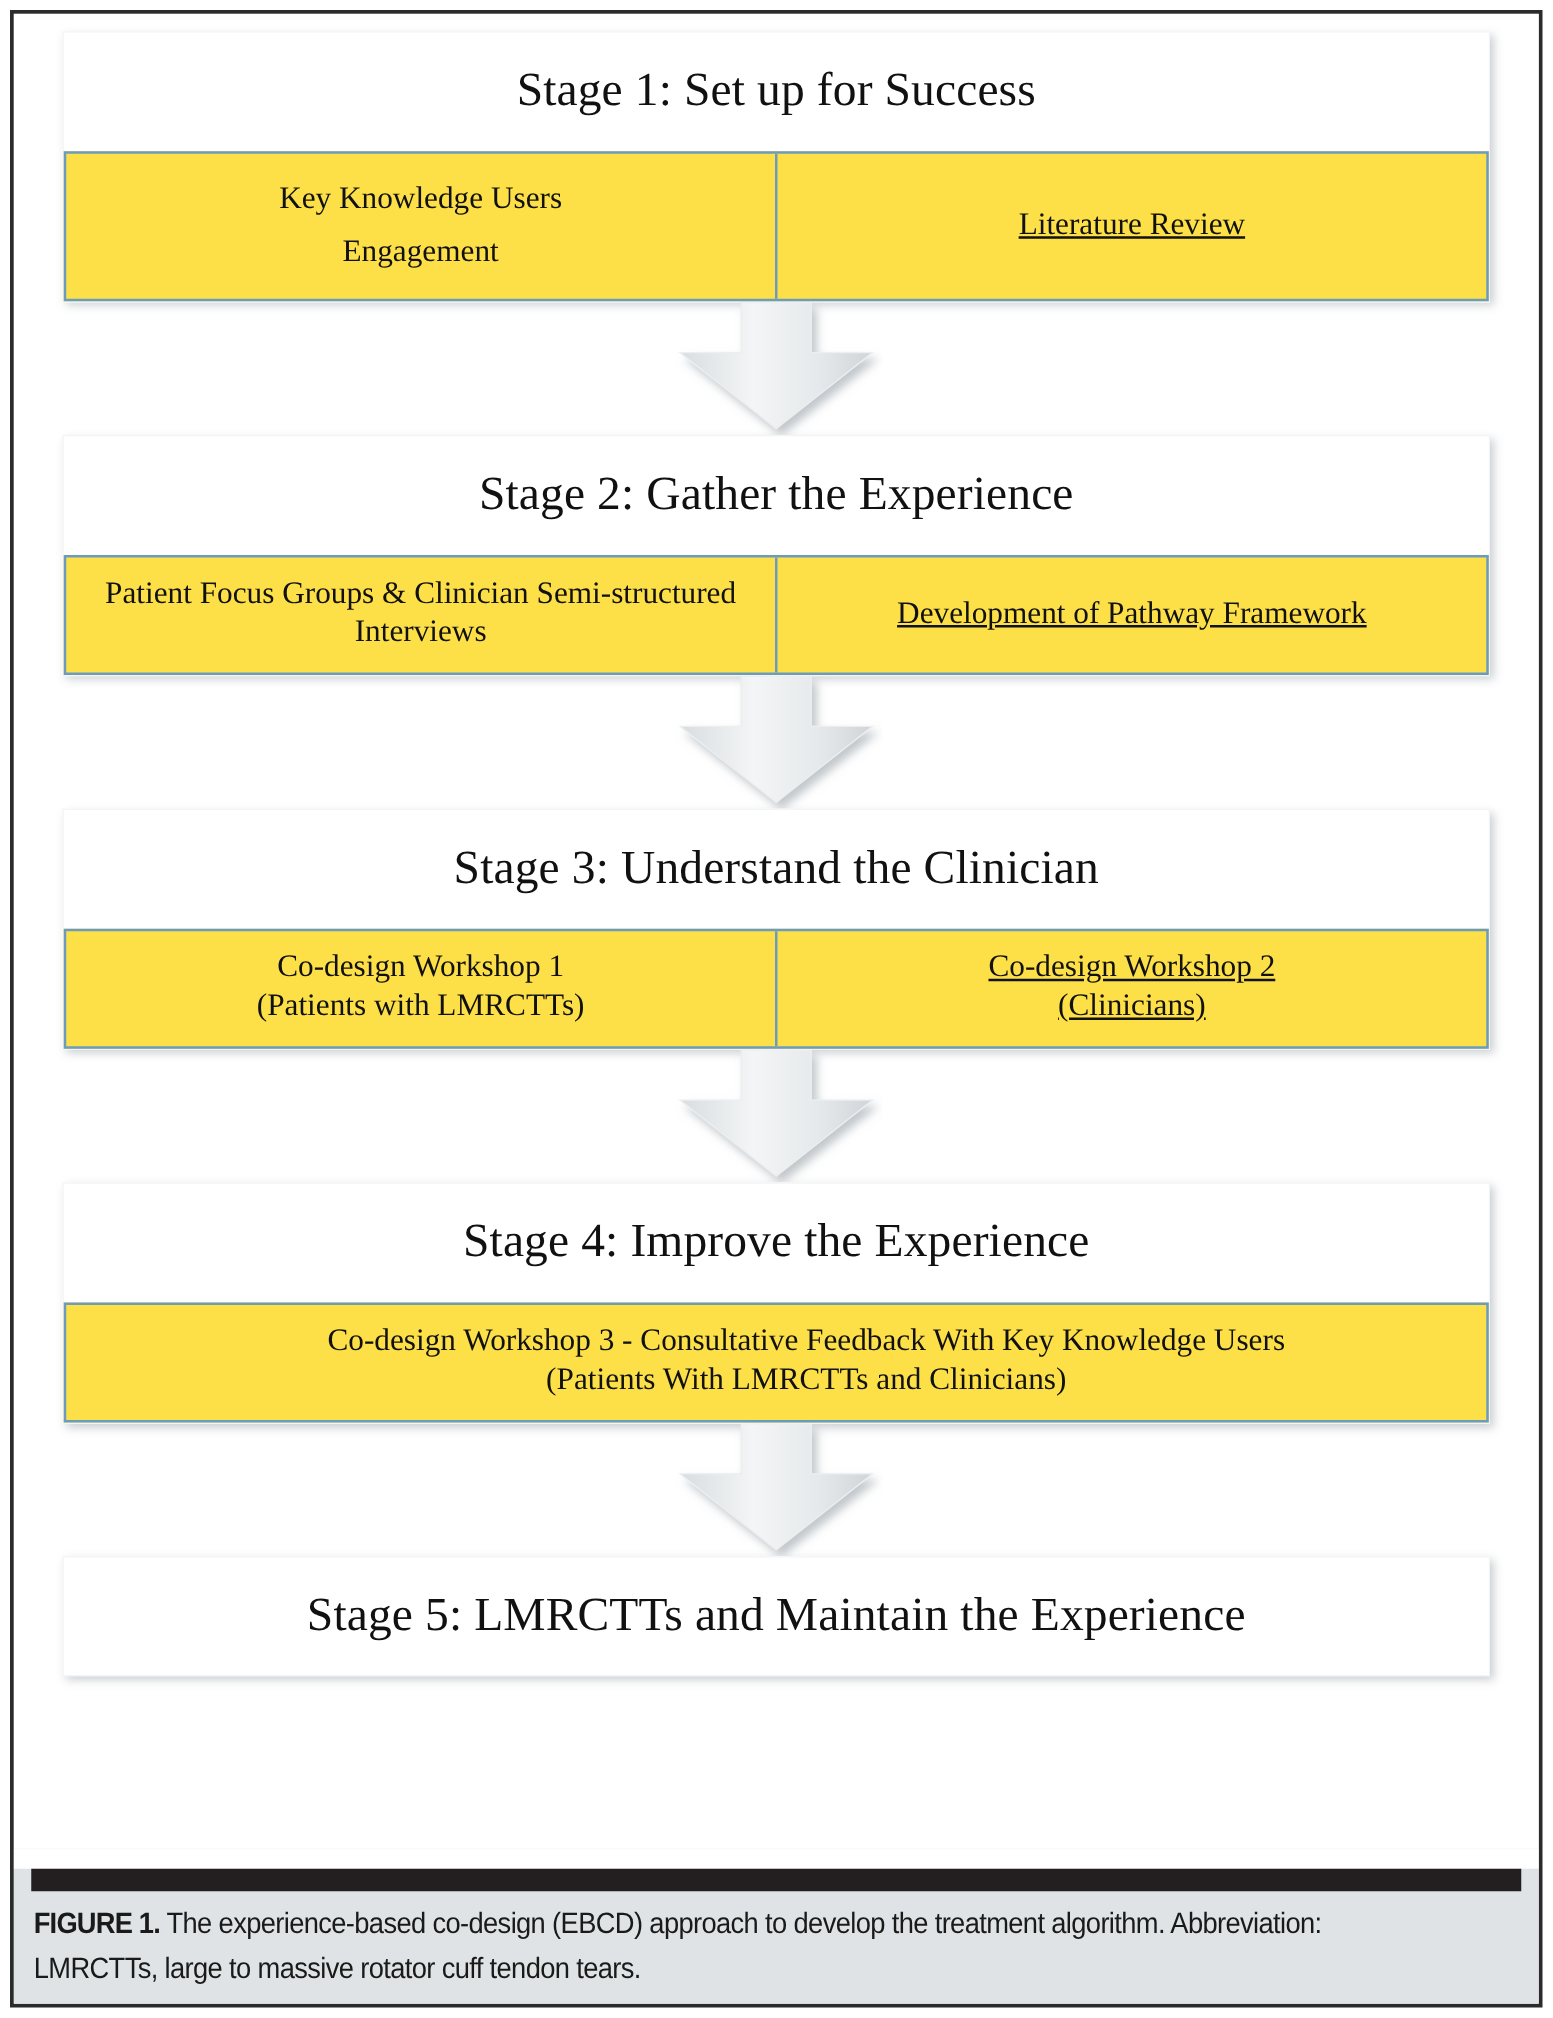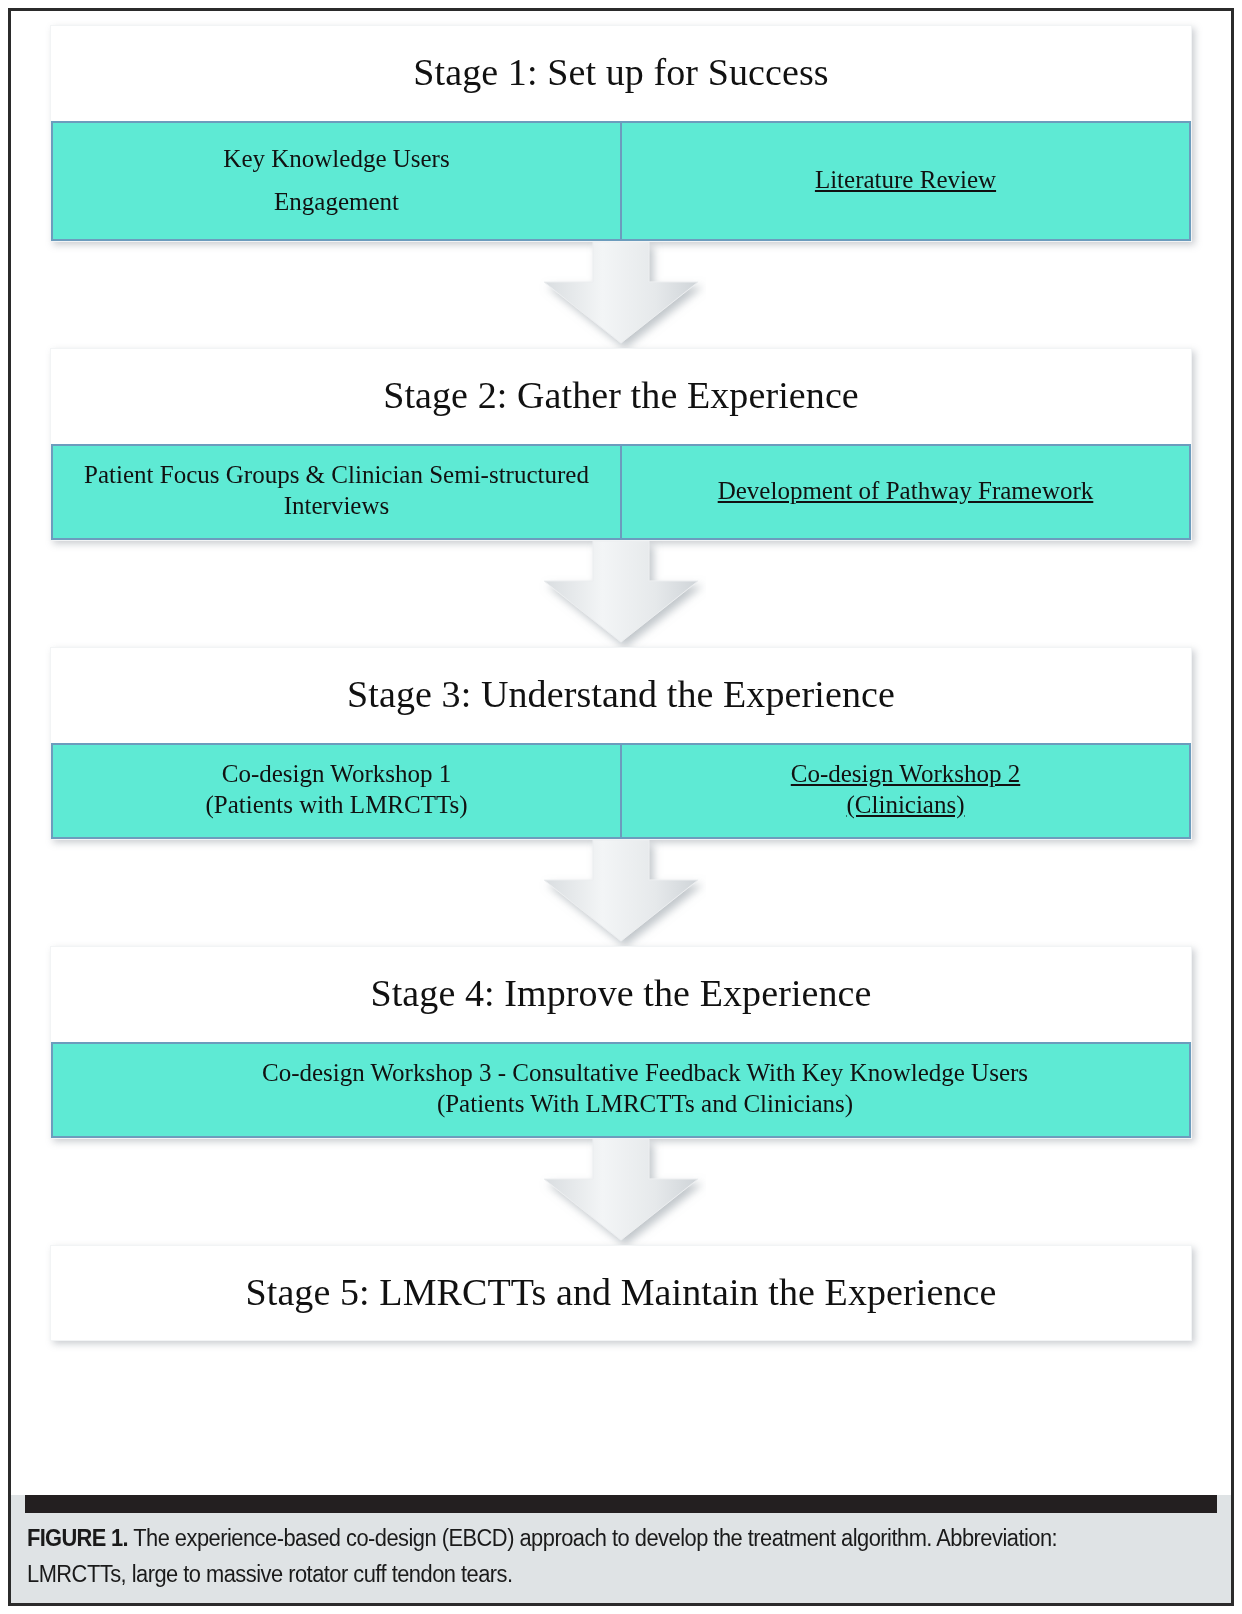--- a/index.html
+++ b/index.html
@@ -50,21 +50,21 @@
     color: #111111;
     padding: 27px 10px 28px 10px;
     letter-spacing: 0.1px;
     white-space: nowrap;
   }
 
   .substage-row {
     display: flex;
     width: 100%;
     border: 2px solid #6c9cbd;
-    background: #5eead4;
+    background: #fde047;
   }
 
   .substage {
     flex: 1 1 0;
     text-align: center;
     font-size: 25px;
     color: #111111;
     padding: 14px 12px 16px 12px;
     min-height: 92px;
     display: flex;
@@ -192,21 +192,21 @@
               <stop offset="100%" stop-color="#cfd4d8"></stop>
             </linearGradient>
             <filter id="f-arrow-stage2-to-stage3" x="-40%" y="-20%" width="190%" height="170%">
               <feDropShadow dx="4" dy="5" stdDeviation="4" flood-color="#8f98a0" flood-opacity="0.55"></feDropShadow>
             </filter>
           </defs>
           <path d="M 57 0 L 113 0 L 113 40 L 162 40 L 85 101 L 8 40 L 57 40 Z" fill="url(#g-arrow-stage2-to-stage3)" stroke="#eceef0" stroke-width="1" filter="url(#f-arrow-stage2-to-stage3)"></path>
         </svg>
       </div>
       <div class="stage">
-        <div class="stage-title">Stage 3: Understand the Experience</div>
+        <div class="stage-title">Stage 3: Understand the Clinician</div>
         <div class="substage-row">
           <div class="substage">
             <div>Co-design Workshop 1</div>
             <div>(Patients with LMRCTTs)</div>
           </div>
           <div class="substage">
             <div>Co-design Workshop 2</div>
             <div>(Clinicians)</div>
           </div>
         </div>

